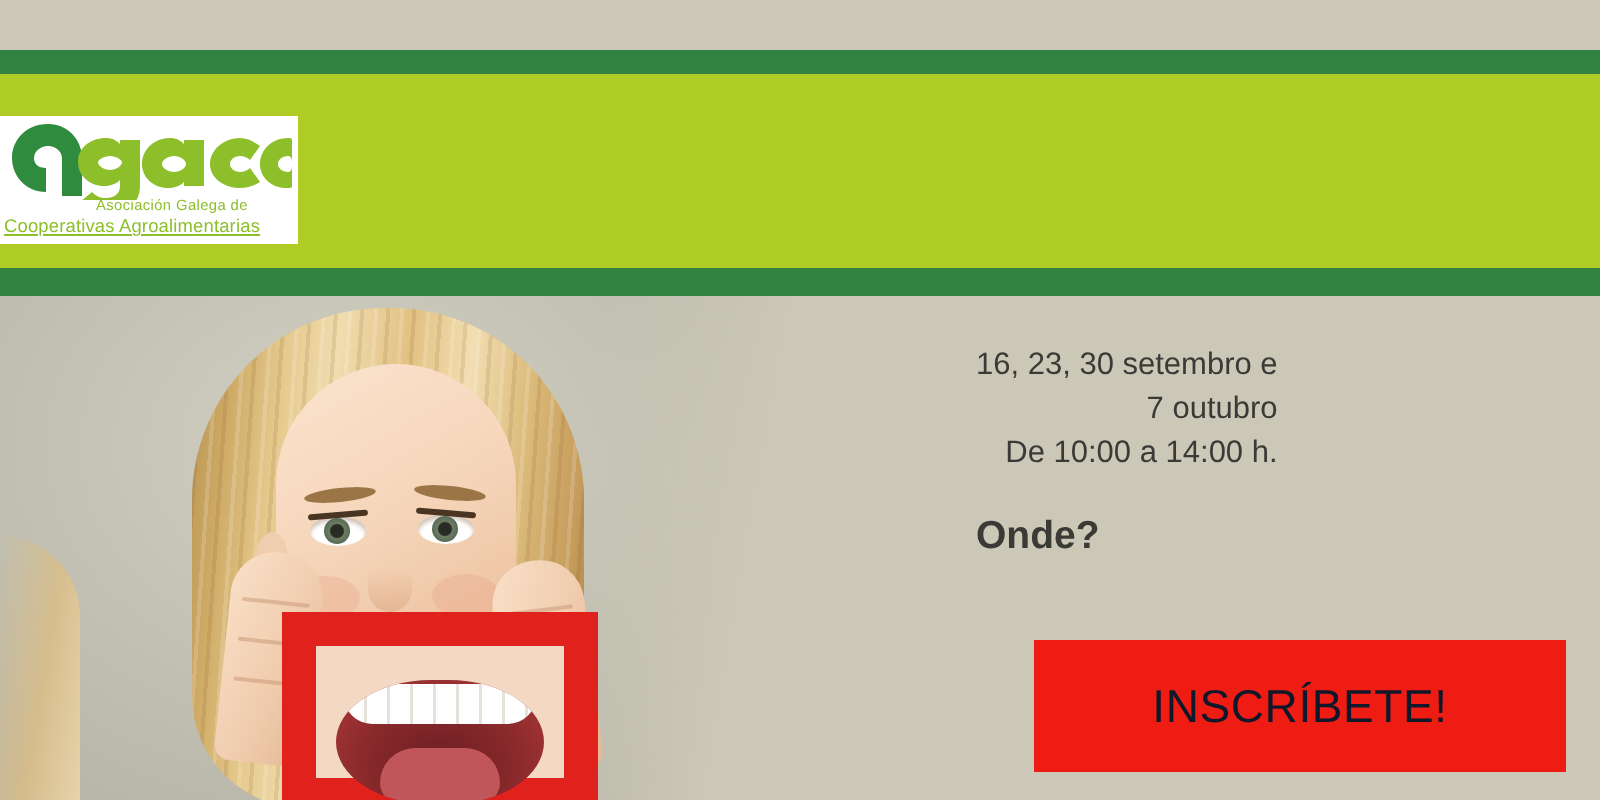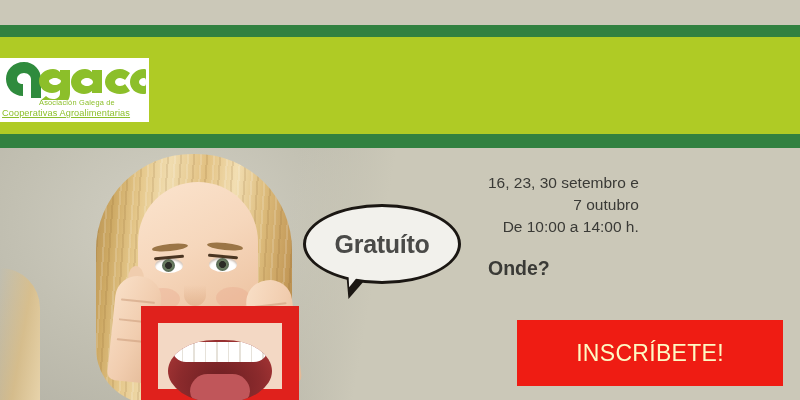--- a/index.html
+++ b/index.html
@@ -55,21 +55,21 @@
     background: #ffffff;
     overflow: hidden;
   }
   .logo-mark {
     position: absolute;
     left: 4px; top: 2px;
     width: 142px; height: 40px;
   }
   .logo-sub1 {
     position: absolute;
-    left: 39px; top: 40px;
+    left: 48px; top: 40px;
     width: 95px;
     font-size: 7.4px;
     letter-spacing: 0.2px;
     color: #8cbf2a;
     white-space: nowrap;
   }
   .logo-sub2 {
     position: absolute;
     left: 2px; top: 50px;
     width: 148px;
@@ -342,21 +342,21 @@
     left: 517px; top: 320px;
     width: 266px; height: 66px;
     background: #ef1c13;
     display: flex;
     flex-direction: column;
     align-items: center;
     justify-content: center;
   }
   .cta-title {
     font-size: 23px;
-    color: #fef9c3;
+    color: #0f172a;
     letter-spacing: 0.3px;
     line-height: 27px;
   }
   .cta-url {
     font-size: 22px;
     color: #ffffff;
     letter-spacing: 0.2px;
     line-height: 26px;
   }
 </style>
@@ -414,26 +414,20 @@
       <div class="finger-line" style="top:64px"></div>
     </div>
     <div class="lip-bottom"></div>
     <div class="frame"></div>
     <div class="mouth">
       <div class="teeth"></div>
       <div class="tongue"></div>
     </div>
   </div>
 
-  <div class="bubble">
-    <div class="bubble-tail"></div>
-    <div class="bubble-oval"></div>
-    <div class="bubble-tail-inner"></div>
-    <div class="bubble-text">Gratuíto</div>
-  </div>
 
   <div class="info">
     <div class="info-row when">
       <div class="info-value">
         <span class="vline">16, 23, 30 setembro e</span>
         <span class="vline">7 outubro</span>
         <span class="vline">De 10:00 a 14:00 h.</span>
       </div>
     </div>
     <div class="info-row where">

